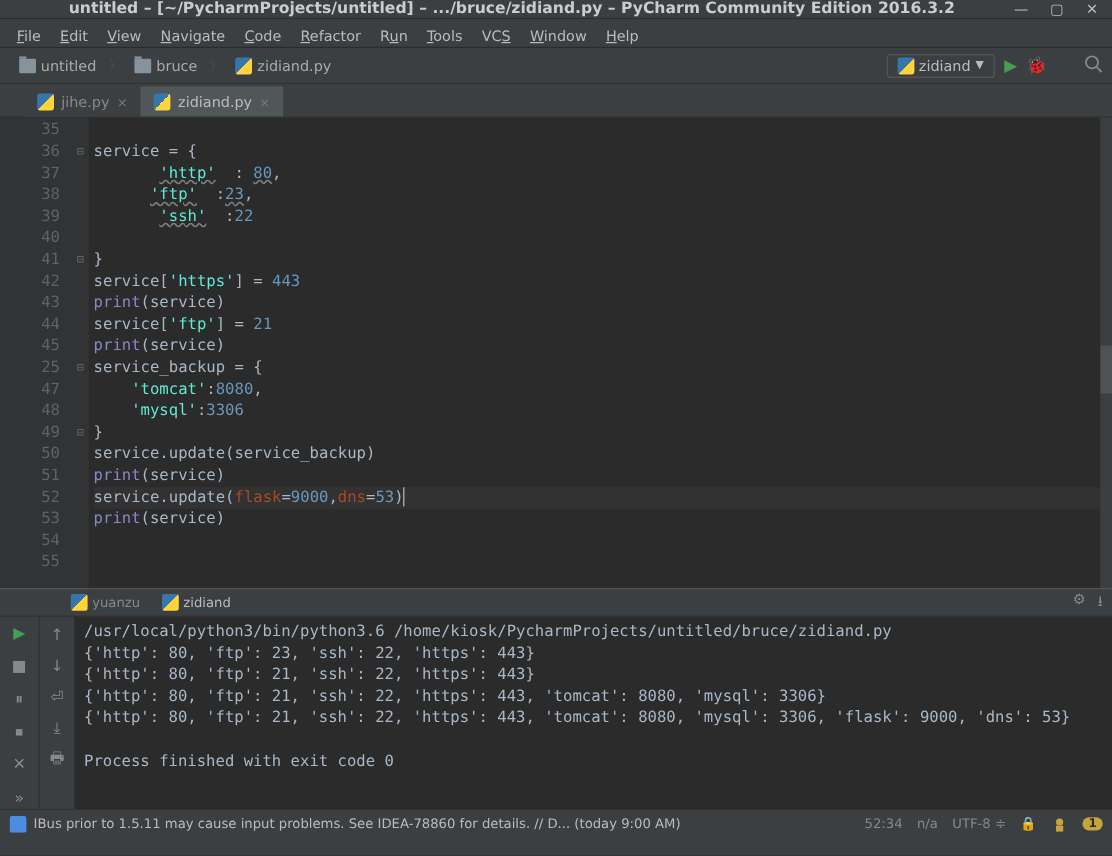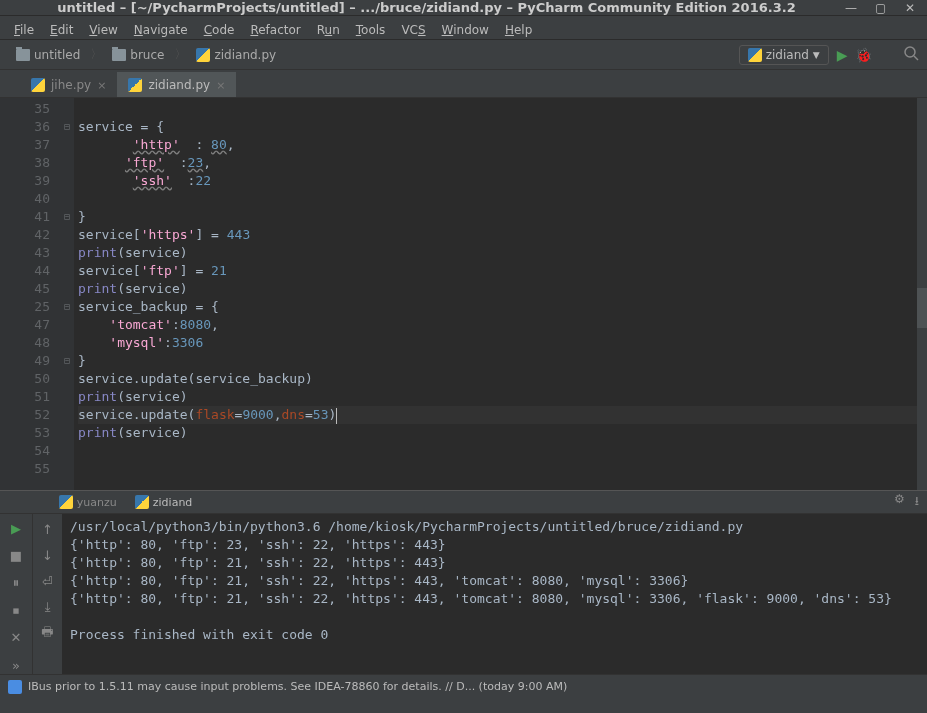--- a/index.html
+++ b/index.html
@@ -28,21 +28,21 @@
 .tab.active { background: #515658; color: #bbbbbb; }
 .tab-close { color: #777; cursor: pointer; font-size: 11px; }
 .editor { background: #2b2b2b; display: flex; height: 392px; font-family: "DejaVu Sans Mono", monospace; font-size: 13px; line-height: 18px; position: relative; }
 .gutter { background: #313335; width: 60px; text-align: right; padding-right: 10px; padding-top: 2px; color: #606366; user-select: none; }
 .gutter-line { height: 18px; }
 .fold-markers { width: 14px; background: #313335; padding-top: 2px; }
 .fold-marker { height: 18px; color: #606366; font-size: 10px; text-align: center; }
 .code { flex: 1; padding-top: 2px; padding-left: 4px; white-space: pre; color: #a9b7c6; position: relative; }
 .code-line { height: 18px; }
 .code-line.current { background: #323232; }
-.str { color: #f9a8d4; }
+.str { color: #5eead4; }
 .num { color: #6897bb; }
 .builtin { color: #8888c6; }
 .param { color: #aa4926; }
 .wave { text-decoration: underline wavy #808080; }
 .caret { border-left: 1px solid #bbbbbb; display: inline-block; height: 16px; vertical-align: middle; }
 .scrollbar-v { position: absolute; right: 0; top: 0; width: 10px; height: 100%; background: #3c3f41; }
 .scroll-thumb { position: absolute; right: 0; width: 10px; background: #4e5254; }
 .run-panel { background: #2b2b2b; }
 .run-header { background: #3c3f41; height: 24px; display: flex; align-items: center; padding: 0 8px; border-top: 1px solid #555; border-bottom: 1px solid #323232; }
 .run-label { color: #888; padding: 0 6px; font-size: 11px; margin-top: 48px; }
@@ -231,13 +231,24 @@
 
 Process finished with exit code 0</div>
   </div>
 </div>
 
 <div class="statusbar">
   <div class="status-left">
     <span class="status-icon"></span>
     <span>IBus prior to 1.5.11 may cause input problems. See IDEA-78860 for details. // D... (today 9:00 AM)</span>
   </div>
+  <div class="status-right">
+    <span>52:34</span>
+    <span>n/a</span>
+    <span><span>UTF-8</span> ≑</span>
+    <span>🔒</span>
+    <span class="hector"><svg viewBox="0 0 14 14">
+          <circle cx="7" cy="5" r="3" fill="#c7a53c"></circle>
+          <rect x="4" y="8" width="6" height="5" fill="#c7a53c"></rect>
+        </svg></span>
+    <span class="badge">1</span>
+  </div>
 </div>
 
 </body></html>

